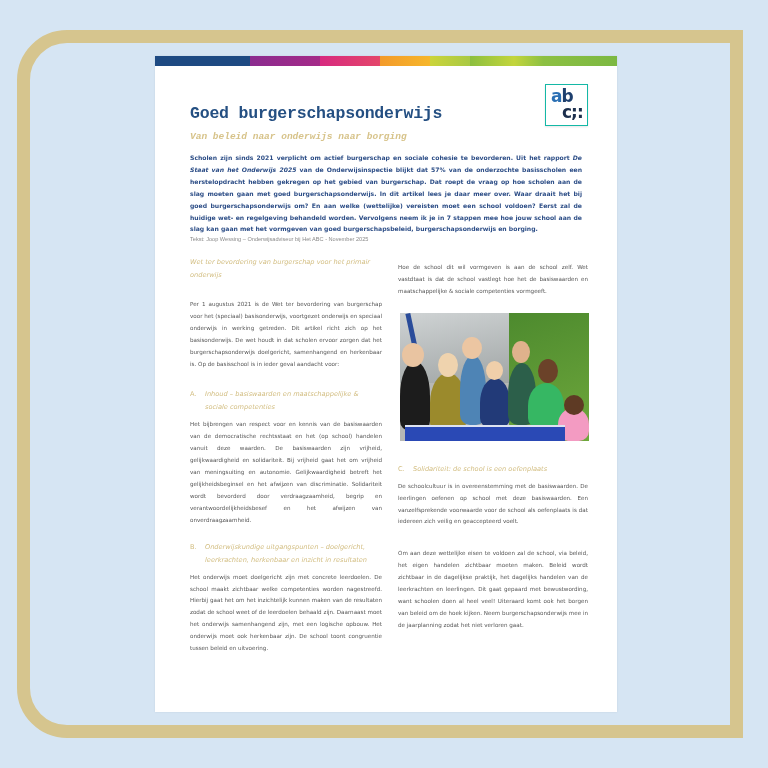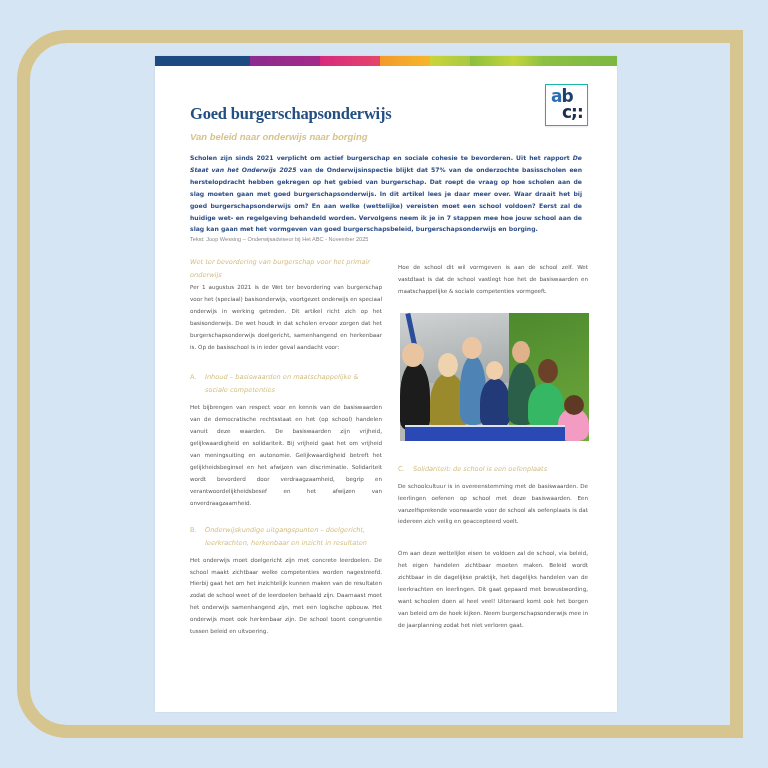--- a/index.html
+++ b/index.html
@@ -44,28 +44,28 @@
   .logo .ab .a { color: #2a6fb3; }
   .logo .ab .b { color: #1d3f6e; }
   .logo .c {
     position: absolute; left: 16px; top: 17px;
     font-family: "DejaVu Sans", sans-serif;
     font-weight: bold; font-size: 17px; line-height: 20px;
     color: #1c2f4d; letter-spacing: -1px;
   }
   .title {
     position: absolute; left: 35px; top: 48px;
-    font-family: Liberation Serif, serif;
+    font-family: Liberation Mono, monospace;
     font-weight: bold; font-size: 16.5px;
     color: #244f82; letter-spacing: -0.2px;
     white-space: nowrap;
   }
   .subtitle {
     position: absolute; left: 35px; top: 75px;
-    font-family: Liberation Sans, sans-serif;
+    font-family: Liberation Mono, monospace;
     font-style: italic; font-weight: bold; font-size: 9.5px;
     color: #d7c38a; white-space: nowrap;
   }
   .intro {
     position: absolute; left: 35px; top: 96px; width: 392px;
     font-family: "DejaVu Sans", sans-serif;
     font-size: 6.1px; line-height: 11.9px; font-weight: bold;
     color: #2c4d86; text-align: justify;
   }
   .intro i { font-style: italic; }
@@ -74,21 +74,21 @@
     font-size: 5.6px; color: #8a8a8a; white-space: nowrap;
   }
   .col {
     position: absolute; top: 200px;
     font-family: "DejaVu Sans", sans-serif;
   }
   .col-left { left: 35px; width: 192px; }
   .col-right { left: 243px; width: 190px; }
   .h-section {
     font-style: italic; font-size: 6.6px; line-height: 12.5px;
-    color: #d2bd80; margin-bottom: 1px;
+    color: #d2bd80; margin-bottom: 18px;
   }
   .h-letter {
     display: flex; font-style: italic; font-size: 6.6px;
     line-height: 13px; color: #d2bd80; margin-bottom: 5px;
   }
   .h-letter .letter { width: 15px; font-style: normal; flex: 0 0 15px; }
   .para {
     font-size: 5.6px; line-height: 11.9px; color: #555;
     text-align: justify; margin-bottom: 12px;
   }

